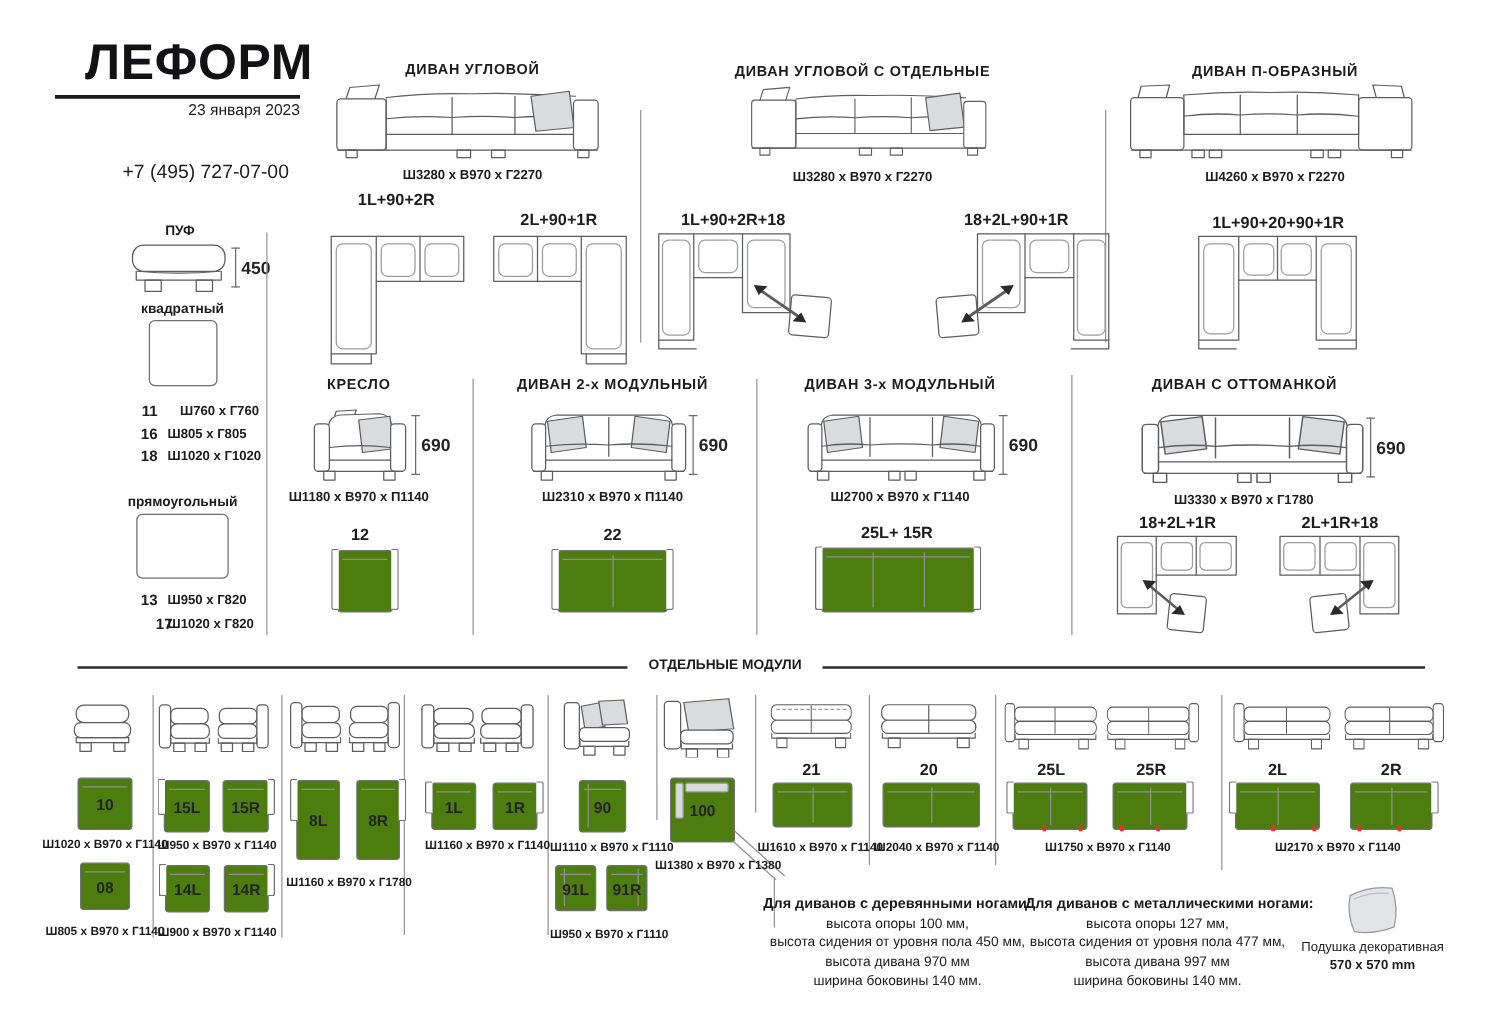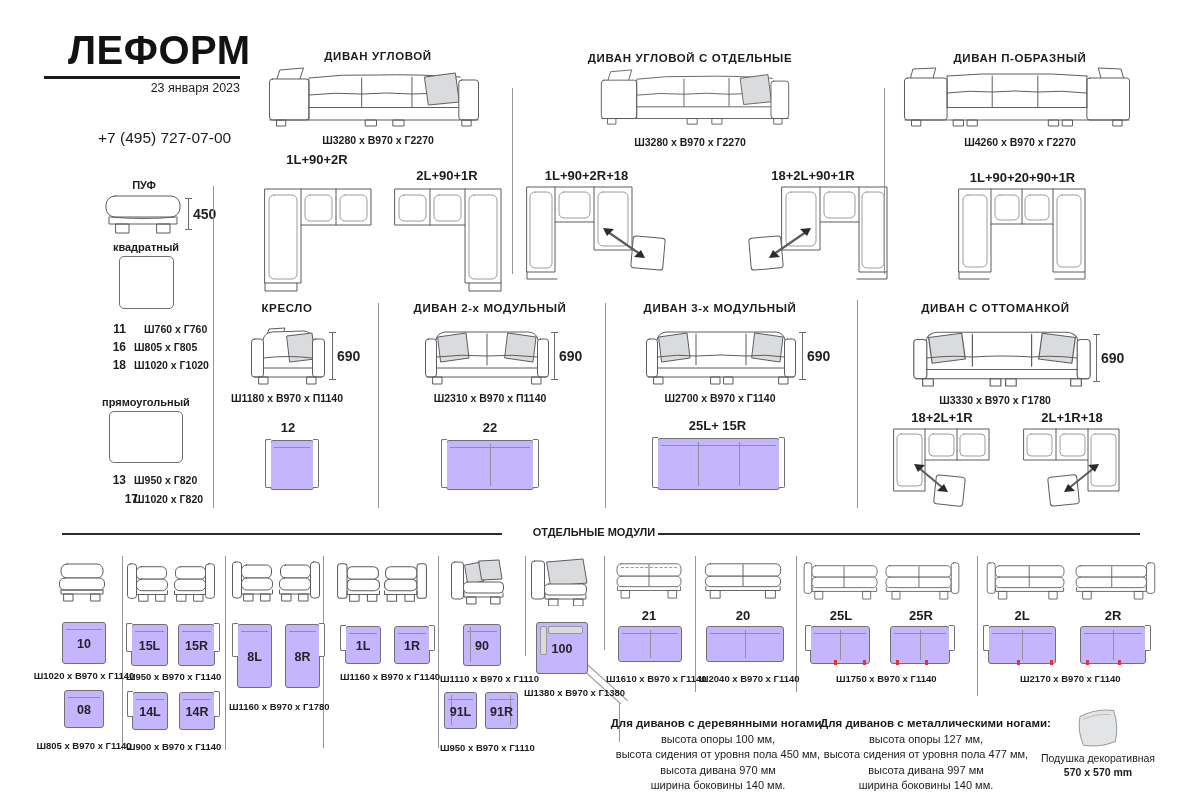--- a/index.html
+++ b/index.html
@@ -19,21 +19,21 @@
   .mod-dims{font-size:9.5px;font-weight:700;text-align:center;white-space:nowrap}
   .small-label{font-size:11px;font-weight:700;text-align:center}
   .plabel{font-size:11px;text-align:center}
   .vline{position:absolute;width:1px;background:#95969a}
   .hline{position:absolute;height:1.5px;background:#2b2b2b}
   .diag{position:absolute;height:1px;background:#8e8f91;transform-origin:0 0;transform:rotate(42deg)}
   .poufrow-code{font-size:12px;font-weight:700;text-align:right}
   .poufrow-dims{font-size:10.5px;font-weight:700;white-space:nowrap}
   .pbox{position:absolute;border:1.2px solid #6f7073;border-radius:5px;background:#fff}
   
-  .tv{position:absolute;border:1.2px solid #6f7073;border-radius:3px;background:#c4b5fd}
+  .tv{position:absolute;border:1.2px solid #6f7073;border-radius:3px;background:#4d7c0f}
   .tv .lbl{position:absolute;left:0;right:0;top:calc(50% + 1px);transform:translateY(-50%);
            text-align:center;font-weight:700;font-size:12.5px;color:#242427}
   .tv .bk{position:absolute;top:2px;left:3px;right:3px;height:5px;border-bottom:1px solid #8f9093}
   .tv .bkl{position:absolute;top:2px;left:2px;bottom:3px;width:5px;border-right:1px solid #8f9093}
   .tv .bkr{position:absolute;top:2px;right:2px;bottom:3px;width:5px;border-left:1px solid #8f9093}
   .tv .bkf{position:absolute;top:3px;left:11px;right:4px;height:8px;background:#d9dadc;border:1px solid #97989b;border-radius:2px}
   .tv .bklf{position:absolute;top:3px;left:3px;width:7px;height:58%;background:#d9dadc;border:1px solid #97989b;border-radius:2px}
   .tv .dv{position:absolute;top:3px;bottom:3px;width:1px;background:#8f9093}
   .tv .arml{position:absolute;left:-6px;top:-2px;height:72%;width:6px;background:#fff;
             border:1.2px solid #6f7073;border-right:none;border-radius:2px 0 0 2px}
@@ -454,21 +454,21 @@
     <rect class="cu" x="39" y="8" width="25" height="22" rx="4"></rect>
     <rect class="cu" x="70" y="8" width="25" height="52" rx="4"></rect>
     <rect x="28" y="50" width="29" height="29" rx="3" transform="rotate(-6 42 64)"></rect>
     <path d="M48,62 L73,42" stroke-width="2"></path>
     <polygon points="43,66 54,65 47,58" fill="#2a2a2c" stroke="none"></polygon>
     <polygon points="78,38 67,39 74,46" fill="#2a2a2c" stroke="none"></polygon>
   </g>
     </svg>
 
   <div class="hline" style="left:62px;top:533px;width:440px"></div>
-  <div class="abs small-label" style="left:519px;top:526px;width:150px">ОТДЕЛЬНЫЕ МОДУЛИ</div>
+  <div class="abs small-label" style="left:505px;top:526px;width:150px">ОТДЕЛЬНЫЕ МОДУЛИ</div>
   <div class="hline" style="left:658px;top:533px;width:482px"></div>
 
   <div class="vline" style="left:122px;top:556px;height:194px"></div>
   <div class="vline" style="left:225px;top:556px;height:194px"></div>
   <div class="vline" style="left:323px;top:556px;height:192px"></div>
   <div class="vline" style="left:438px;top:556px;height:192px"></div>
   <div class="vline" style="left:525px;top:556px;height:100px"></div>
   <div class="vline" style="left:604px;top:556px;height:94px"></div>
   <div class="vline" style="left:695px;top:556px;height:136px"></div>
   <div class="vline" style="left:796px;top:556px;height:136px"></div>

